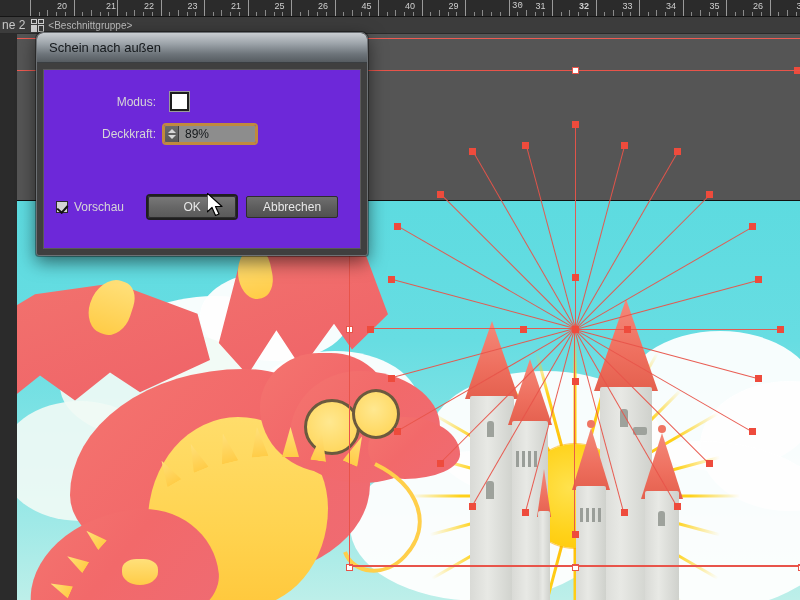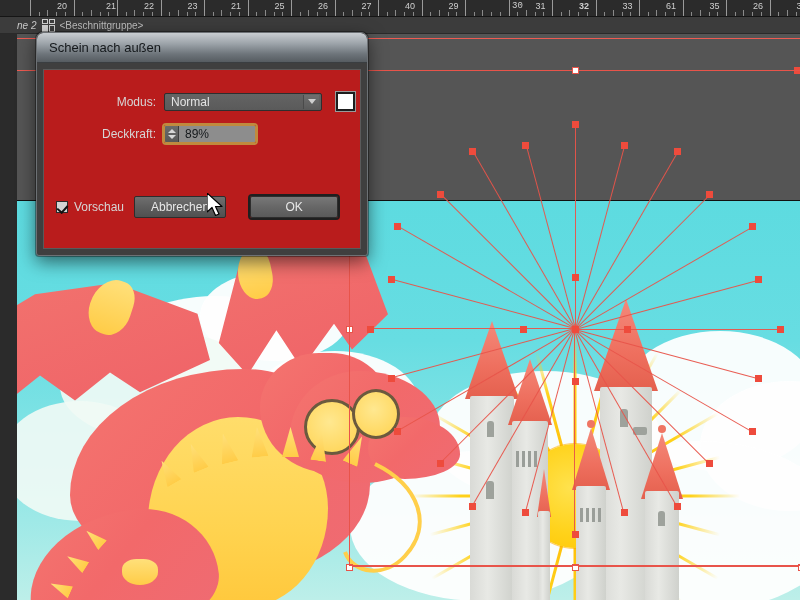--- a/index.html
+++ b/index.html
@@ -42,22 +42,22 @@
   
   .tabstrip {
     position: absolute; top: 17px; left: 0;
     width: 800px; height: 17px;
     background: #3c3c3c;
     border-bottom: 1px solid #2a2a2a;
     display: flex; align-items: center;
     overflow: hidden;
   }
   .tab-label {
-    font-size: 10px; color: #c8c8c8;
-    padding-left: 17px; white-space: nowrap; font-style: italic;
+    font-size: 12px; color: #c8c8c8;
+    padding-left: 2px; white-space: nowrap;
   }
   .group-icon {
     margin-left: 6px; margin-right: 4px;
     width: 13px; height: 13px;
     position: relative; flex: 0 0 auto;
   }
   .group-icon .sq {
     position: absolute; border: 1px solid #d0d0d0; background: #3c3c3c;
   }
   .group-icon .sq.a { left:0; top:0; width:6px; height:5px; }
@@ -193,21 +193,21 @@
     height: 30px;
     background: linear-gradient(180deg,#c9cdd1 0%, #9ba2a8 38%, #6e757b 72%, #565c61 100%);
     border-bottom: 1px solid #3a3e41;
     display: flex; align-items: center;
     padding-left: 12px;
     font-size: 13px; color: #14181b;
     border-radius: 6px 6px 0 0;
   }
   .dlg-body {
     position: absolute; left: 6px; right: 6px; top: 36px; bottom: 6px;
-    background: #b91c1c;
+    background: #6d28d9;
     border: 1px solid #5a5a5a;
   }
   .row {
     position: absolute;
     display: flex; align-items: center;
   }
   .lbl {
     font-size: 12px; color: #d6d6d6;
     text-align: right;
     white-space: nowrap;
@@ -568,21 +568,21 @@
       <div class="tick mid" style="left: 264.9px;"></div>
       <div class="tick minor" style="left: 273.6px;"></div>
       <div class="tick minor" style="left: 282.3px;"></div>
       <div class="tick major" style="left: 291px;"></div>
       <div class="rlabel" style="left: 294px;">26</div>
       <div class="tick minor" style="left: 299.7px;"></div>
       <div class="tick mid" style="left: 308.4px;"></div>
       <div class="tick minor" style="left: 317.1px;"></div>
       <div class="tick minor" style="left: 325.8px;"></div>
       <div class="tick major" style="left: 334.5px;"></div>
-      <div class="rlabel" style="left: 337.5px;">27</div>
+      <div class="rlabel" style="left: 337.5px;">45</div>
       <div class="tick minor" style="left: 343.2px;"></div>
       <div class="tick mid" style="left: 351.9px;"></div>
       <div class="tick minor" style="left: 360.6px;"></div>
       <div class="tick minor" style="left: 369.3px;"></div>
       <div class="tick major" style="left: 378px;"></div>
       <div class="rlabel" style="left: 381px;">40</div>
       <div class="tick minor" style="left: 386.7px;"></div>
       <div class="tick mid" style="left: 395.4px;"></div>
       <div class="tick minor" style="left: 404.1px;"></div>
       <div class="tick minor" style="left: 412.8px;"></div>
@@ -610,21 +610,21 @@
       <div class="tick mid" style="left: 569.4px;"></div>
       <div class="tick minor" style="left: 578.1px;"></div>
       <div class="tick minor" style="left: 586.8px;"></div>
       <div class="tick major" style="left: 595.5px;"></div>
       <div class="rlabel" style="left: 598.5px;">33</div>
       <div class="tick minor" style="left: 604.2px;"></div>
       <div class="tick mid" style="left: 612.9px;"></div>
       <div class="tick minor" style="left: 621.6px;"></div>
       <div class="tick minor" style="left: 630.3px;"></div>
       <div class="tick major" style="left: 639px;"></div>
-      <div class="rlabel" style="left: 642px;">61</div>
+      <div class="rlabel" style="left: 642px;">34</div>
       <div class="tick minor" style="left: 647.7px;"></div>
       <div class="tick mid" style="left: 656.4px;"></div>
       <div class="tick minor" style="left: 665.1px;"></div>
       <div class="tick minor" style="left: 673.8px;"></div>
       <div class="tick major" style="left: 682.5px;"></div>
       <div class="rlabel" style="left: 685.5px;">35</div>
       <div class="tick minor" style="left: 691.2px;"></div>
       <div class="tick mid" style="left: 699.9px;"></div>
       <div class="tick minor" style="left: 708.6px;"></div>
       <div class="tick minor" style="left: 717.3px;"></div>
@@ -640,48 +640,42 @@
       <div class="tick mid" style="left: 786.9px;"></div>
       <div class="tick minor" style="left: 795.6px;"></div>
     </div>
 
   <div class="dialog">
     <div class="dlg-title">Schein nach außen</div>
     <div class="dlg-body">
 
       <div class="row" style="left:0;top:22px;width:100%;">
         <span class="lbl" style="width:112px;">Modus:</span>
-        <span class="select" style="margin-left:8px;">
-          <span>Normal</span>
-          <span class="caret">
-              <i></i>
-            </span>
-        </span>
         <span class="swatch" style="margin-left:14px;"></span>
       </div>
 
       <div class="row" style="left:0;top:55px;width:100%;">
         <span class="lbl" style="width:112px;">Deckkraft:</span>
         <span class="stepper focus" style="margin-left:8px;">
           <span class="spin">
               <i class="up"></i>
               <i class="down"></i>
             </span>
           <span class="field w1">89%</span>
         </span>
       </div>
 
 
       <div class="row" style="left:12px;top:126px;width:300px;">
         <span class="chk-wrap">
           <span class="chk checked"></span>
           <span class="chk-label">Vorschau</span>
         </span>
+        <span class="btn default" style="margin-left:24px;width:88px;">OK</span>
         <span class="btn" style="margin-left:10px;width:92px;">Abbrechen</span>
-        <span class="btn default" style="margin-left:24px;width:88px;">OK</span>
       </div>
     </div>
   </div>
 
   <svg class="cursor" width="20" height="26" style="left:207px;top:193px;">
     <polygon points="0,0 0,19 5,14.5 8.5,22.5 12,21 8.5,13.5 15,13.5" fill="#ffffff" stroke="#000000" stroke-width="1.2" stroke-linejoin="round"></polygon>
   </svg>
 
 </div>
 

